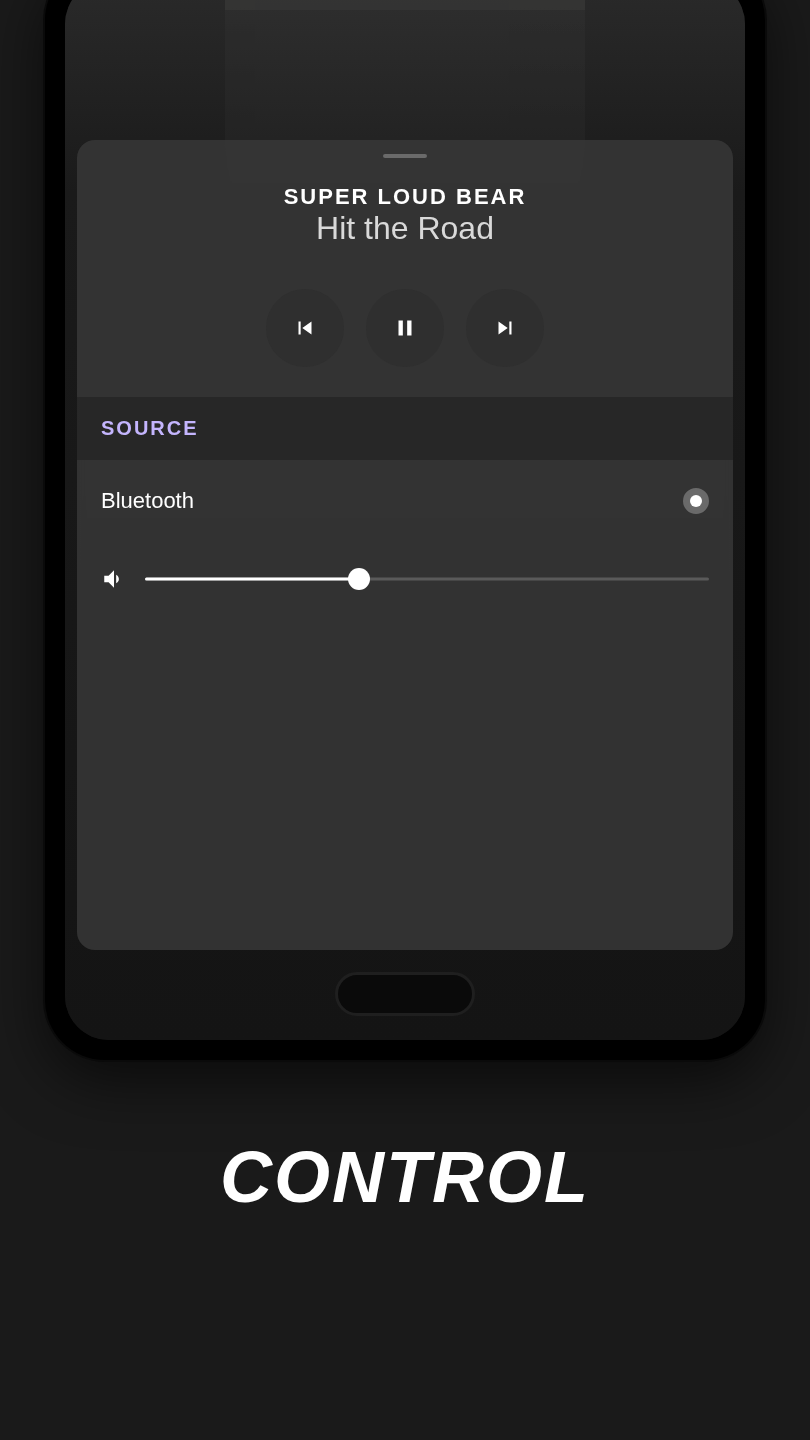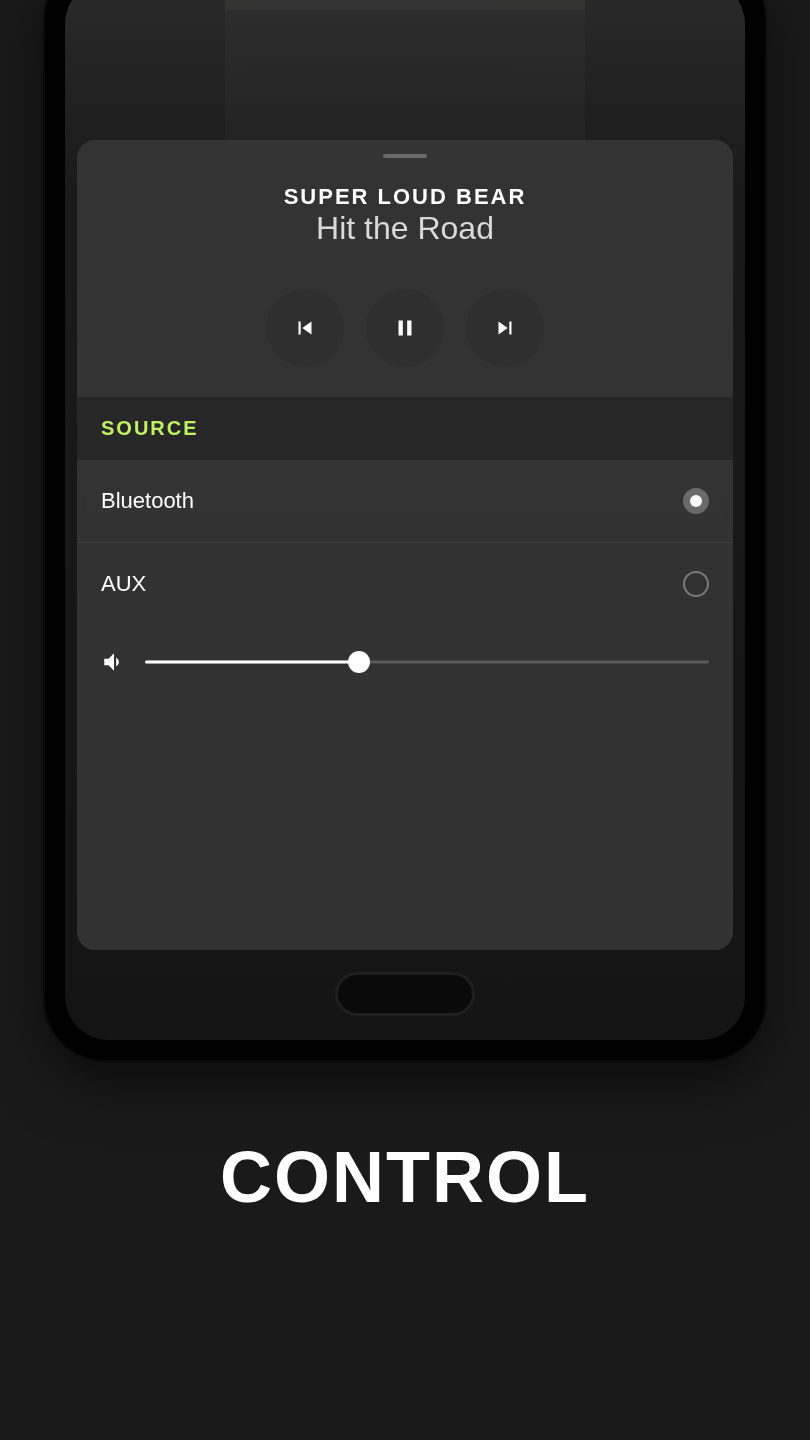--- a/index.html
+++ b/index.html
@@ -110,21 +110,21 @@
     display: flex;
     align-items: center;
     justify-content: center;
     cursor: pointer;
   }
   .ctrl-btn svg { fill: #fff; }
 
   .source-header {
     background: rgba(20,20,20,0.35);
     padding: 20px 24px;
-    color: #bef264;
+    color: #c4b5fd;
     font-size: 20px;
     font-weight: 700;
     letter-spacing: 2px;
   }
 
   .source-item {
     display: flex;
     align-items: center;
     justify-content: space-between;
     padding: 28px 24px;
@@ -211,20 +211,21 @@
     border-radius: 22px;
   }
 
   
   .caption {
     position: absolute;
     left: 0; right: 0;
     top: 1140px;
     text-align: center;
     color: #fff;
+    font-style: italic;
   }
   .caption-line {
     font-size: 72px;
     font-weight: 700;
     letter-spacing: 2px;
     line-height: 1.05;
     font-family: "Arial Narrow", "Helvetica Neue Condensed", Arial, sans-serif;
     font-stretch: condensed;
   }
 </style>
@@ -262,24 +263,20 @@
             </svg>
         </div>
       </div>
 
       <div class="source-header">SOURCE</div>
 
       <div id="source-list">
           <div class="source-item">
             <span class="source-label">Bluetooth</span>
             <span class="radio selected"></span>
-          </div>
-          <div class="source-item">
-            <span class="source-label">AUX</span>
-            <span class="radio"></span>
           </div>
         </div>
 
       <div class="volume-row">
         <svg class="vol-icon" width="26" height="26" viewBox="0 0 24 24">
             <path d="M3 9v6h4l5 5V4L7 9H3zm13.5 3c0-1.77-1.02-3.29-2.5-4.03v8.05c1.48-.73 2.5-2.25 2.5-4.02z"></path>
           </svg>
         <div class="slider">
           <div class="slider-track"></div>
           <div class="slider-fill" id="slider-fill" style="width: 38%;"></div>

